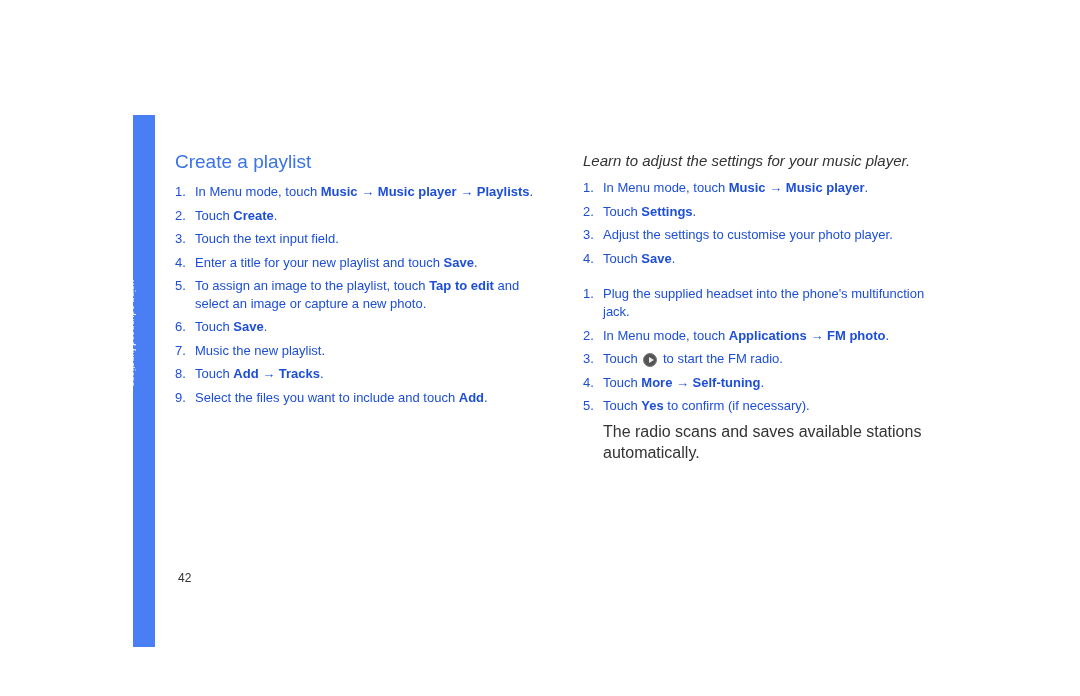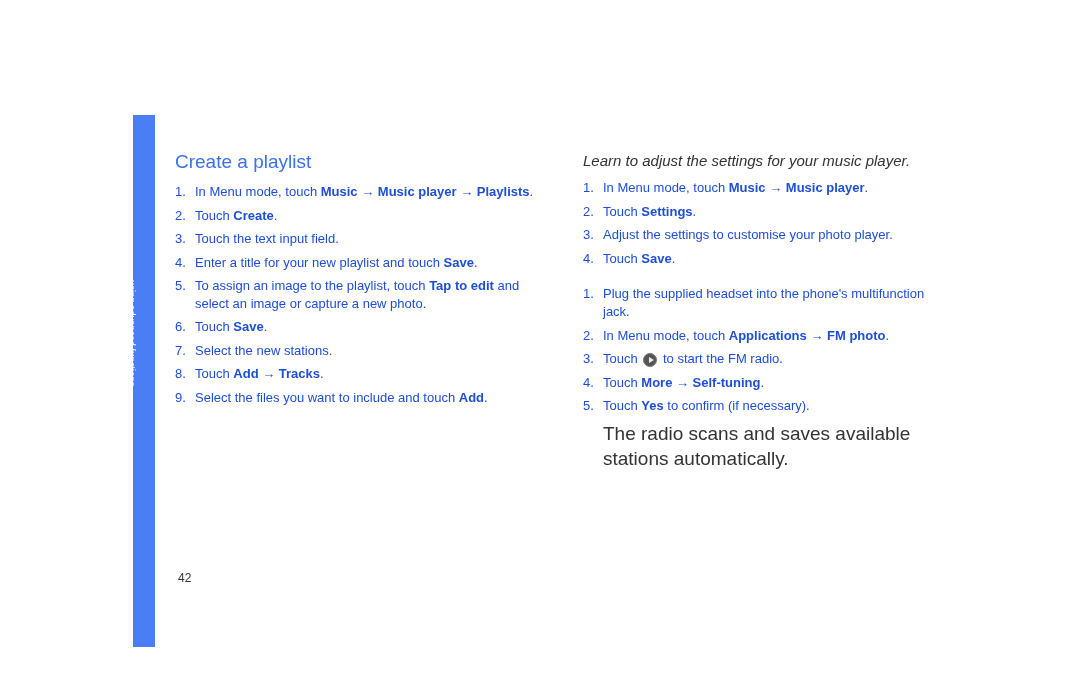--- a/index.html
+++ b/index.html
@@ -79,21 +79,21 @@
       position: relative;
       margin-bottom: 6px;
     }
     ol > li::before {
       content: counter(item) ".";
       position: absolute;
       left: 0;
       top: 0;
     }
     .note {
-      font-size: 19px;
+      font-size: 16px;
       color: #333;
       line-height: 1.35;
       padding-left: 20px;
       margin-top: 4px;
     }
     b { font-weight: bold; }
     .play-icon {
       display: inline-flex;
       vertical-align: middle;
       width: 14px;
@@ -127,21 +127,21 @@
   <div class="column">
     <div class="section">
       <h2>Create a playlist</h2>
       <ol>
           <li>In Menu mode, touch <b>Music</b> → <b>Music player</b> → <b>Playlists</b>.</li>
           <li>Touch <b>Create</b>.</li>
           <li>Touch the text input field.</li>
           <li>Enter a title for your new playlist and touch <b>Save</b>.</li>
           <li>To assign an image to the playlist, touch <b>Tap to edit</b> and select an image or capture a new photo.</li>
           <li>Touch <b>Save</b>.</li>
-          <li>Select the new stations.</li>
+          <li>Music the new playlist.</li>
           <li>Touch <b>Add</b> → <b>Tracks</b>.</li>
           <li>Select the files you want to include and touch <b>Add</b>.</li>
         </ol>
     </div>
   </div>
   <div class="column">
     <div class="section">
       <p class="intro">Learn to adjust the settings for your music player.</p>
       <ol>
           <li>In Menu mode, touch <b>Music</b> → <b>Music player</b>.</li>

